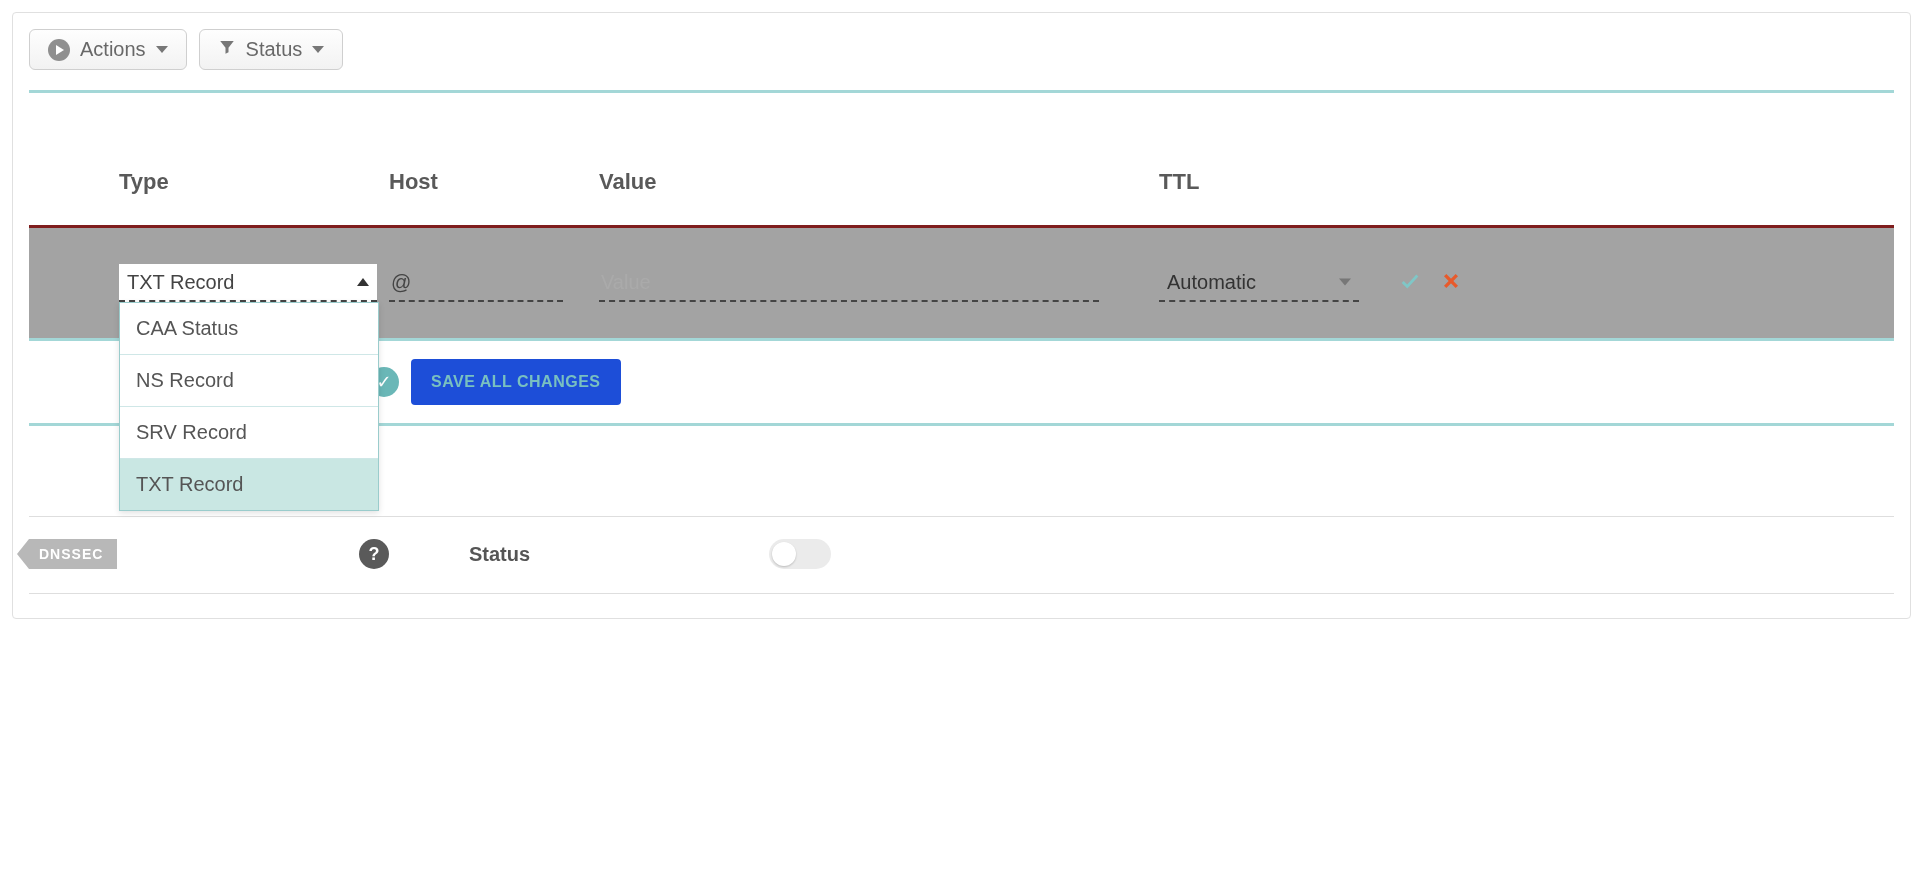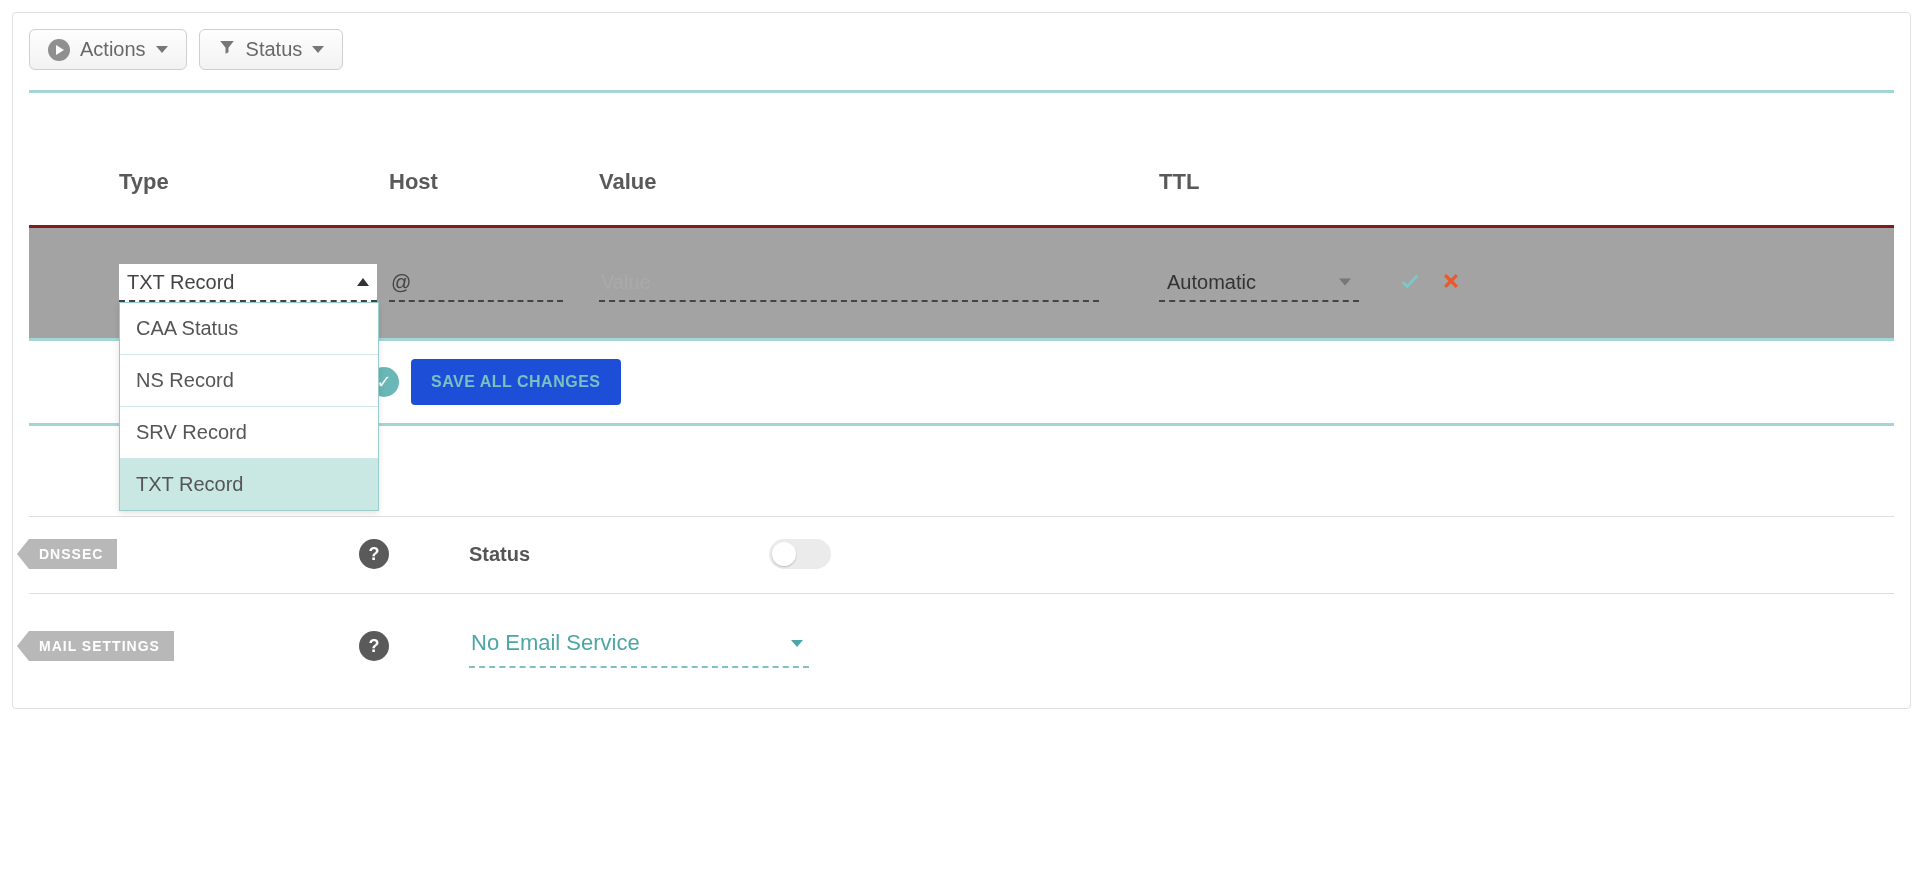--- a/index.html
+++ b/index.html
@@ -246,26 +246,14 @@
       <div>
         <div class="toggle">
           <div class="knob"></div>
         </div>
       </div>
       <div></div>
     </div>
     <div class="gray-divider" style="margin-top:8px;"></div>
   </div>
 
-  <div style="margin-top:30px;">
-    <div class="setting-row">
-      <div><span class="tag">MAIL SETTINGS</span></div>
-      <div><span class="help-circle">?</span></div>
-      <div style="grid-column:3 / span 3;">
-        <div class="mail-sel">
-          <span>No Email Service</span>
-          <span class="caret-down mail-caret"></span>
-        </div>
-      </div>
-    </div>
-  </div>
 
 </div>
 
 </body></html>

